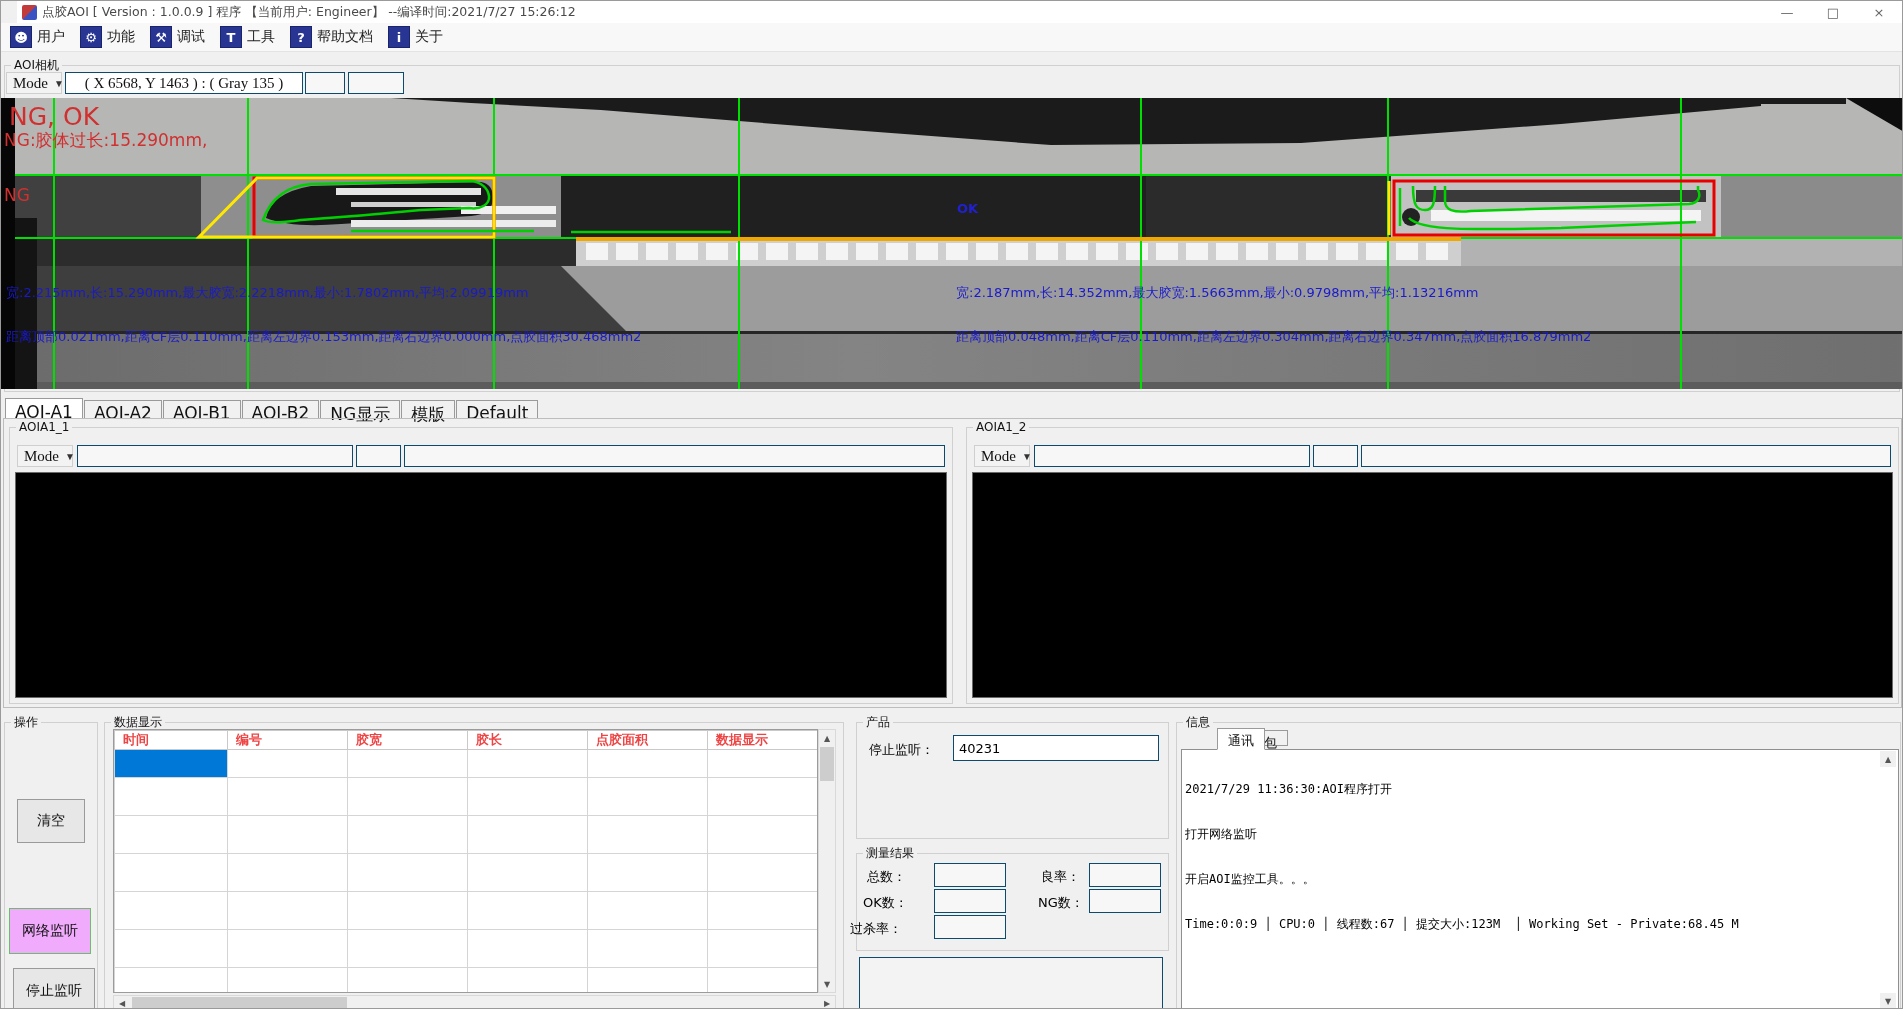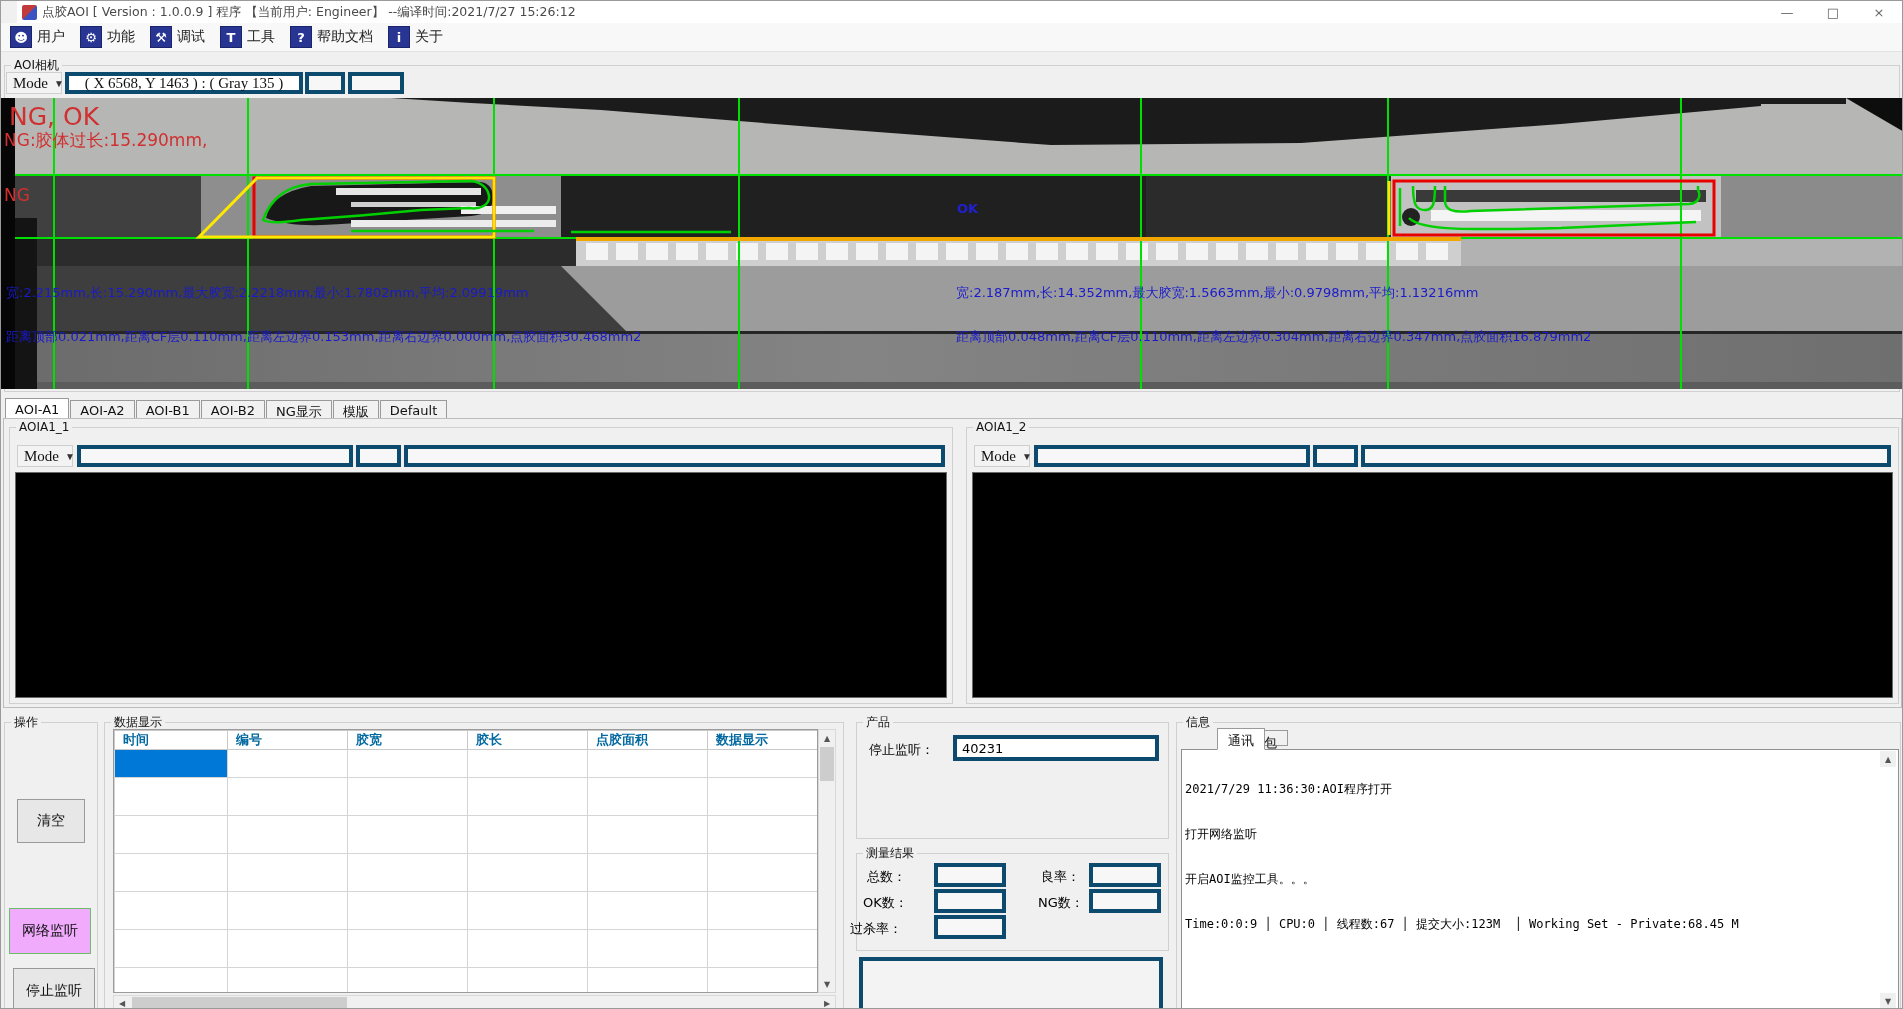--- a/index.html
+++ b/index.html
@@ -27,47 +27,47 @@
   
   .groupbox { position:absolute; border:1px solid #d0d0d0; }
   .gb-label { position:absolute; top:-8px; left:6px; background:#f0f0f0; padding:0 3px;
               font-size:12px; color:#111; line-height:14px; white-space:nowrap; }
 
   
   .combo { position:absolute; height:22px; display:flex; align-items:center; gap:6px;
            padding:0 6px; font-family:"Liberation Serif",serif; font-size:15px; color:#111;
            background:#f3f3f3; border:1px solid #cfcfcf; }
   .combo .arrow { font-size:10px; color:#333; }
-  .field { position:absolute; height:22px; background:#f7f7f7; border:4px solid #0c4a6e;text-align:right; }
+  .field { position:absolute; height:22px; background:#f7f7f7; border:1px solid #0c4a6e;text-align:right; }
   .field.white { background:#ffffff; }
   .coords { display:flex; align-items:center; justify-content:center;
             font-family:"Liberation Serif",serif; font-size:15px; color:#111; }
 
   .cam-image { position:absolute; top:97px; left:0; width:1903px; height:291px; }
 
   
   .tabstrip { position:absolute; top:397px; left:4px; height:21px; display:flex; align-items:flex-end;
-              font-size:13px; }
+              font-size:17px; }
   .tab { height:19px; padding:2px 9px 0 9px; border:1px solid #9a9a9a; border-bottom:none;
          background:#f1f1f1; margin-right:1px; color:#111; white-space:nowrap; }
   .tab.selected { height:21px; background:#ffffff; padding-top:3px; }
   .tabpage { position:absolute; left:2px; top:417px; width:1899px; height:290px;
              border:1px solid #bdbdbd; background:transparent; }
 
   .black-panel { position:absolute; background:#000; border:1px solid #6a6a6a; }
 
   
   .btn { position:absolute; display:flex; align-items:center; justify-content:center;
          background:#e7e7e7; border:1px solid #9a9a9a; font-size:14px; color:#111; }
   .btn.green { background:#f0abfc; border-color:#6bbf6b; }
 
   
   .table-wrap { position:absolute; overflow:hidden; border:1px solid #9b9b9b; background:#fff; }
   table.data { border-collapse:collapse; table-layout:fixed; width:703px; }
-  table.data th { font-size:13px; font-weight:bold; color:#0369a1; background:#fff;
+  table.data th { font-size:13px; font-weight:bold; color:#ef4444; background:#fff;
                   border:1px solid #c9c9c9; height:14px; text-align:left; padding-left:8px; }
   table.data td { border:1px solid #d5d5d5; height:38px; background:#fff; }
   table.data tr.first td { height:28px; }
   td.sel { background:#0078d7 !important; }
 
   
   .vscroll { position:absolute; width:18px; background:#f0f0f0; border:1px solid #d9d9d9; }
   .hscroll { position:absolute; height:15px; background:#f0f0f0; border:1px solid #d9d9d9; display:flex; }
   .scr-btn { width:16px; height:14px; display:flex; align-items:center; justify-content:center;
              font-size:8px; color:#555; background:#f0f0f0; }

